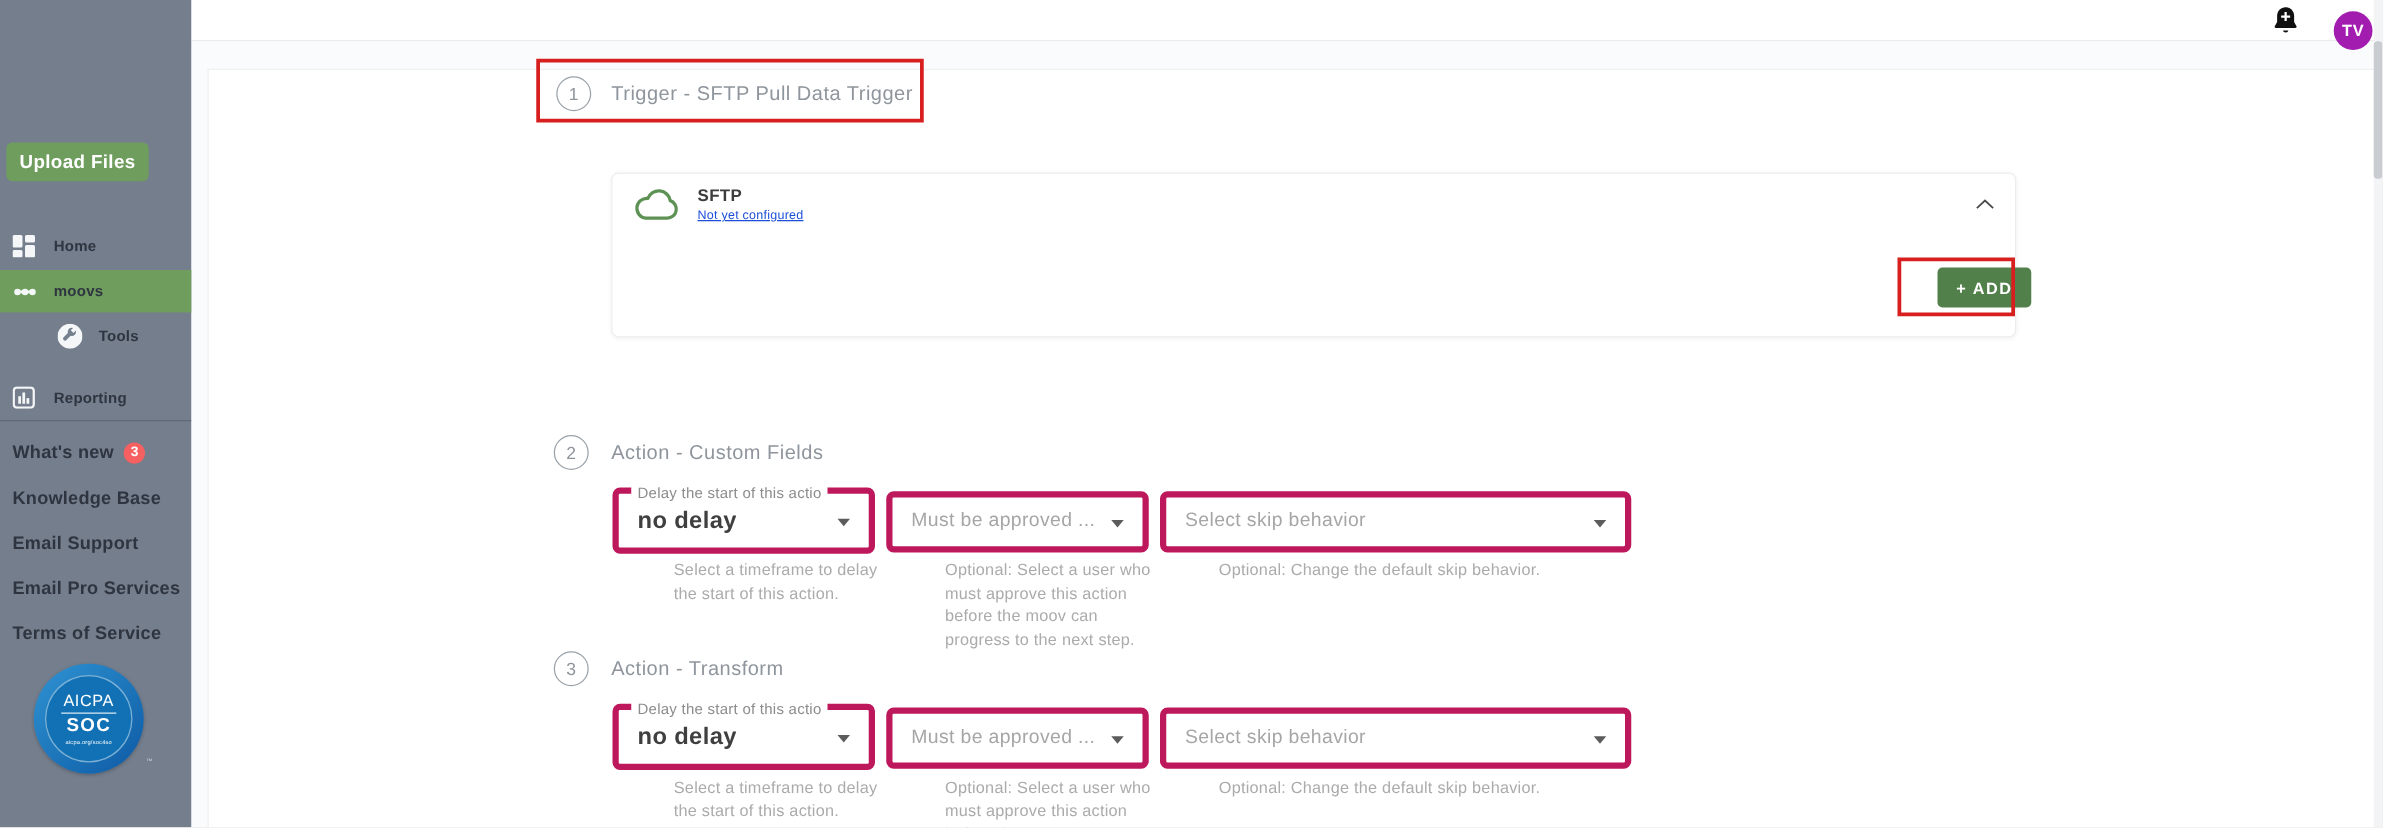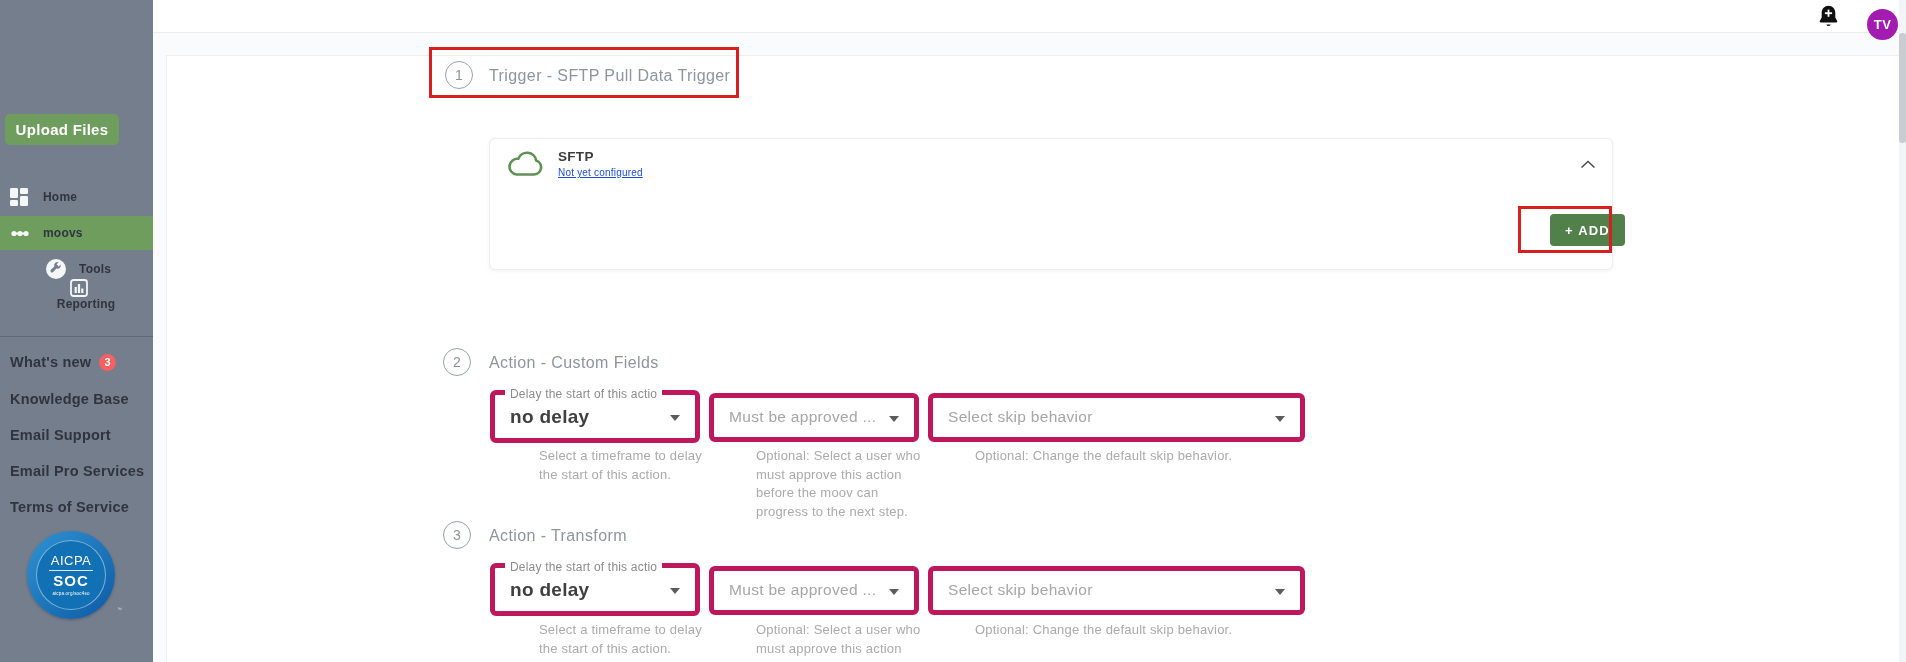--- a/index.html
+++ b/index.html
@@ -112,21 +112,21 @@
     <div class="nav-item" style="top:252px;margin-left:36px;">
       <span class="nav-icon">
         <svg width="20" height="20" viewBox="0 0 20 20">
           <circle cx="10" cy="10" r="10" fill="#f4f6f8"></circle>
           <path d="M14.6 5.4a3.3 3.3 0 0 1-4.1 4.2l-3.4 3.4a1.55 1.55 0 0 1-2.2-2.2l3.4-3.4a3.3 3.3 0 0 1 4.2-4.1L10.6 5.2l2.2 2.2 1.8-2z" fill="#75808f"></path>
         </svg>
       </span>
       <span class="nav-label">Tools</span>
     </div>
 
-    <div class="nav-item" style="top:279px;flex-direction:column;">
+    <div class="nav-item" style="top:301px;">
       <span class="nav-icon">
         <svg width="18" height="18" viewBox="0 0 18 18">
           <rect x="1" y="1" width="16" height="16" rx="2.5" fill="none" stroke="#f4f6f8" stroke-width="1.8"></rect>
           <rect x="4.6" y="8" width="2.2" height="6" fill="#f4f6f8"></rect>
           <rect x="7.9" y="5" width="2.2" height="9" fill="#f4f6f8"></rect>
           <rect x="11.2" y="9.5" width="2.2" height="4.5" fill="#f4f6f8"></rect>
         </svg>
       </span>
       <span class="nav-label">Reporting</span>
     </div>

